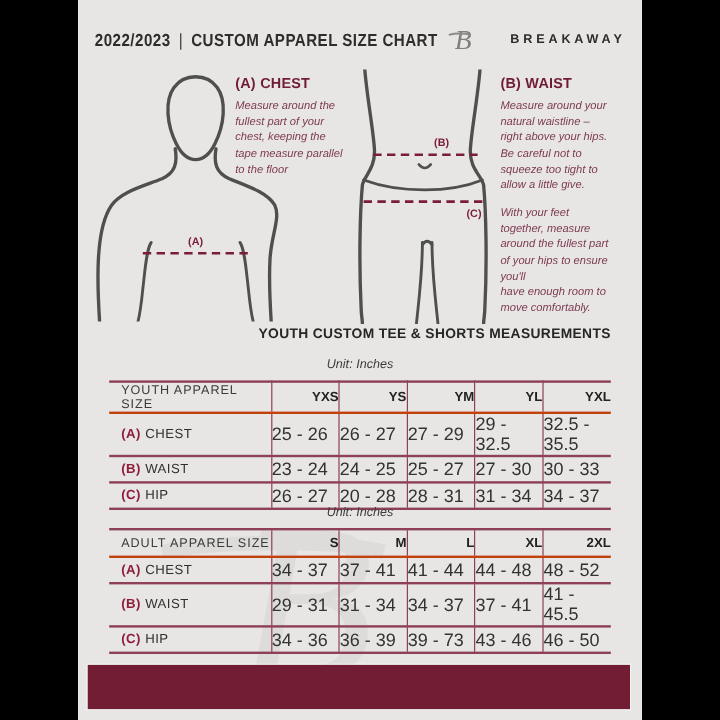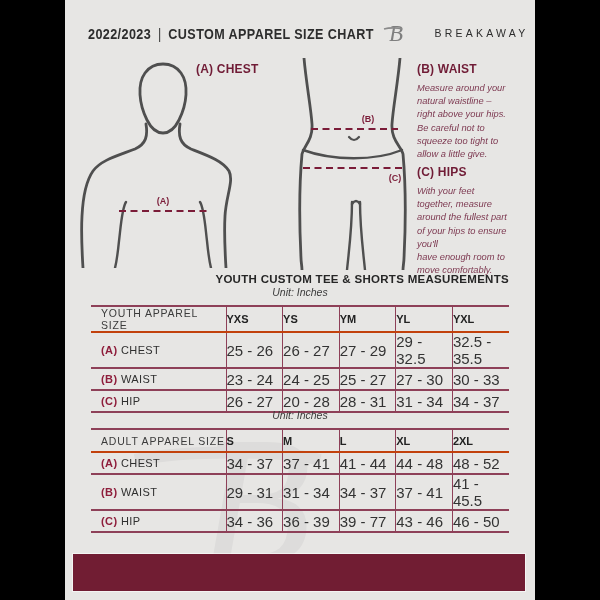--- a/index.html
+++ b/index.html
@@ -10,61 +10,61 @@
   }
   .doc {
     position:absolute; left:65px; top:0; width:470px; height:600px;
     background:#e7e6e4; overflow:hidden;
   }
   .layer { position:absolute; z-index:1; }
 
   
   .header {
     left:23px; top:20px; width:424px; height:26px;
-    display:flex; justify-content:flex-start; align-items:center;
+    display:flex; justify-content:center; align-items:center;
   }
   .header-title {
     display:inline-block; transform:scale(.97,1.12); transform-origin:left center;
     font-size:13px; font-weight:700; color:#2d2d2d; letter-spacing:.4px;
     white-space:nowrap;
   }
   .header-title .divider { margin:0 7px; font-weight:400; color:#3a3a3a; }
   .brand { display:flex; align-items:center; gap:5px; }
-  .brand-name { font-size:10.5px; font-weight:400; letter-spacing:3.2px; color:#2d2d2d;padding-left:24px; }
+  .brand-name { font-size:10.5px; font-weight:700; letter-spacing:3.2px; color:#2d2d2d;padding-left:24px; }
 
   
   .guide-heading { font-size:12px; font-weight:700; color:#701c36; letter-spacing:.2px; }
   .guide-body {
     margin-top:6px; font-size:9.3px; font-style:italic; color:#7e3a52;
     line-height:1.42; white-space:pre-line;
   }
   .guide-chest { left:131px; top:62px;  width:108px; }
   .guide-waist { left:352px; top:62px;  width:116px; }
   .guide-hips  { left:352px; top:165px; width:116px; }
 
   .figure { stroke:#4f4f4f; stroke-width:2.8; fill:none; stroke-linecap:round; }
   .dash   { stroke:#7b1c38; stroke-width:2.2; fill:none; stroke-dasharray:7 4.5; }
   .dash-label { font-size:9px; font-weight:700; fill:#7b1c38; font-family:"Liberation Sans",sans-serif; }
 
   
   .table-block { left:26px; width:418px; }
   .table-block.youth { top:273px; }
   .table-block.adult { top:408px; }
   .table-title { text-align:right; font-size:11.5px; font-weight:700; color:#262626; letter-spacing:.3px; }
-  .table-unit  { text-align:center; font-size:10.5px; font-style:italic; color:#3c3c3c; margin-top:1px; }
+  .table-unit  { text-align:center; font-size:10.5px; font-style:italic; color:#3c3c3c; margin-top:13px; }
   table { width:100%; border-collapse:collapse; margin-top:7px; table-layout:fixed; }
   col.label-col { width:135px; }
   thead tr { height:23px; border-top:2px solid #8e4058; border-bottom:2px solid #c2410c; }
   tbody tr { height:22px; border-bottom:2px solid #8e4058; }
   th,td { padding:0; background:transparent; }
   th.size-label {
     text-align:left; padding-left:10px; font-weight:400;
     font-size:10.5px; letter-spacing:.8px; color:#3b3b3b;
   }
-  th.col-header { font-size:11px; font-weight:700; color:#222; text-align:left;margin-top:31px; }
+  th.col-header { font-size:11px; font-weight:700; color:#222; text-align:right;margin-top:31px; }
   th.col-header, td.val { border-left:1.5px solid #8e4058; }
   td.row-label { text-align:left; padding-left:10px; font-size:11px; color:#2f2f2f; letter-spacing:.4px; }
   td.row-label .prefix { font-weight:700; color:#8e1d3b; }
   td.val { text-align:left; font-size:15px; color:#333; }
 
   
   .footer-bar {
     left:8px; top:554px; width:452px; height:37px;
     background:#711d33; outline:1px solid rgba(255,255,255,.55);
   }
@@ -116,32 +116,36 @@
     <path class="figure" style="stroke-width:2.4" d="M 82,144 C 82,170 85,192 87,212"></path>
     <path class="figure" style="stroke-width:2.4" d="M 74,146 Q 78,140 82,146"></path>
     <line class="dash" x1="33" y1="71" x2="120" y2="71"></line>
     <text class="dash-label" x="90" y="64" text-anchor="middle">(B)</text>
     <line class="dash" x1="25" y1="110" x2="128" y2="110"></line>
     <text class="dash-label" x="117" y="123" text-anchor="middle">(C)</text>
   </svg>
 
   <div class="layer guide-chest">
     <div class="guide-heading">(A) CHEST</div>
+    <div class="guide-body">Measure around the
+fullest part of your
+chest, keeping the
+tape measure parallel
+to the floor</div>
   </div>
   <div class="layer guide-waist">
     <div class="guide-heading">(B) WAIST</div>
     <div class="guide-body">Measure around your
 natural waistline –
 right above your hips.
 Be careful not to
 squeeze too tight to
 allow a little give.</div>
   </div>
   <div class="layer guide-hips">
-    <div class="guide-heading">(C) HIPS</div>
     <div class="guide-body">With your feet
 together, measure
 around the fullest part
 of your hips to ensure
 you'll
 have enough room to
 move comfortably.</div>
   </div>
 
   <div class="layer table-block youth">
@@ -230,21 +234,21 @@
             <td class="val">29 - 31</td>
             <td class="val">31 - 34</td>
             <td class="val">34 - 37</td>
             <td class="val">37 - 41</td>
             <td class="val">41 - 45.5</td>
           </tr>
           <tr>
             <td class="row-label"><span class="prefix">(C)</span> HIP</td>
             <td class="val">34 - 36</td>
             <td class="val">36 - 39</td>
-            <td class="val">39 - 77</td>
+            <td class="val">39 - 73</td>
             <td class="val">43 - 46</td>
             <td class="val">46 - 50</td>
           </tr>
         </tbody>
     </table>
   </div>
 
   <div class="layer footer-bar"></div>
 
 </div>

